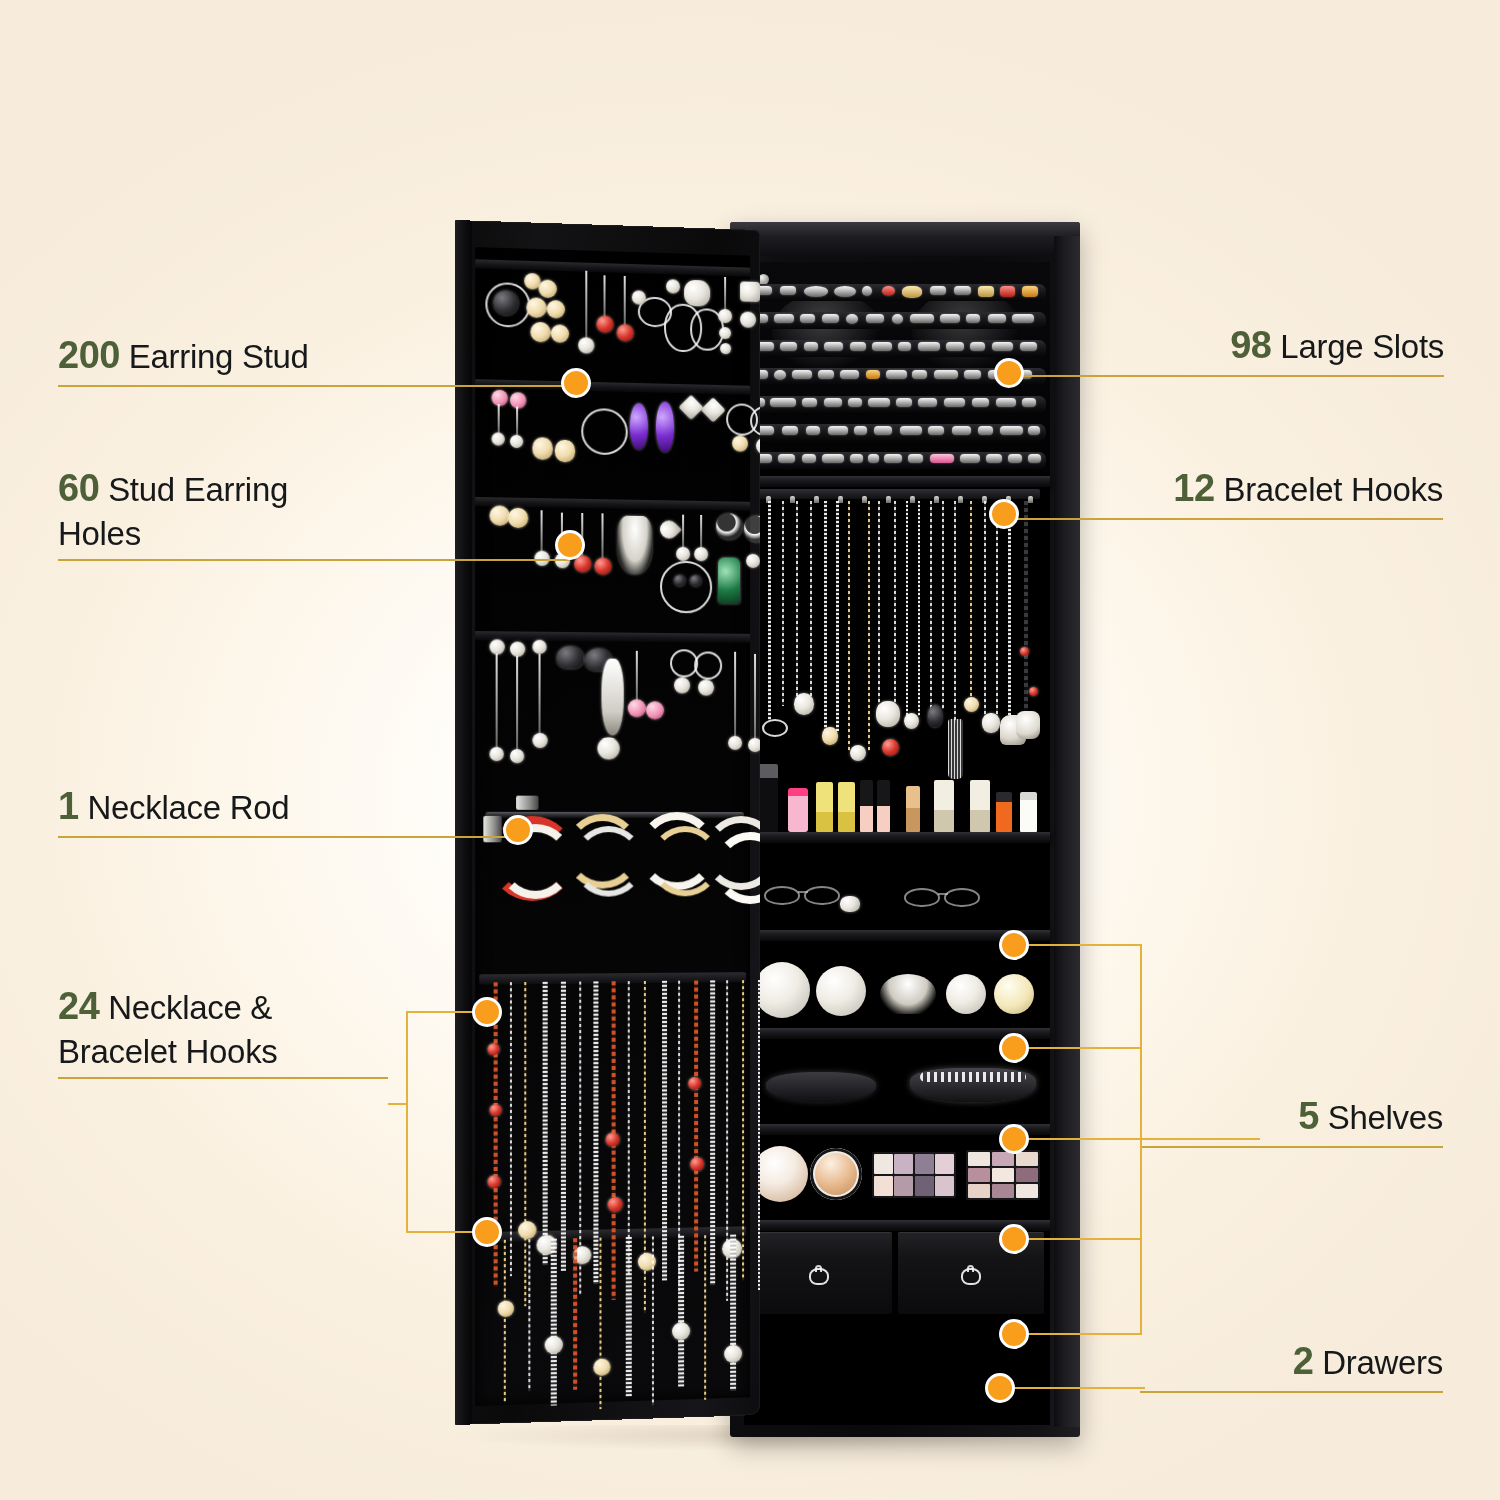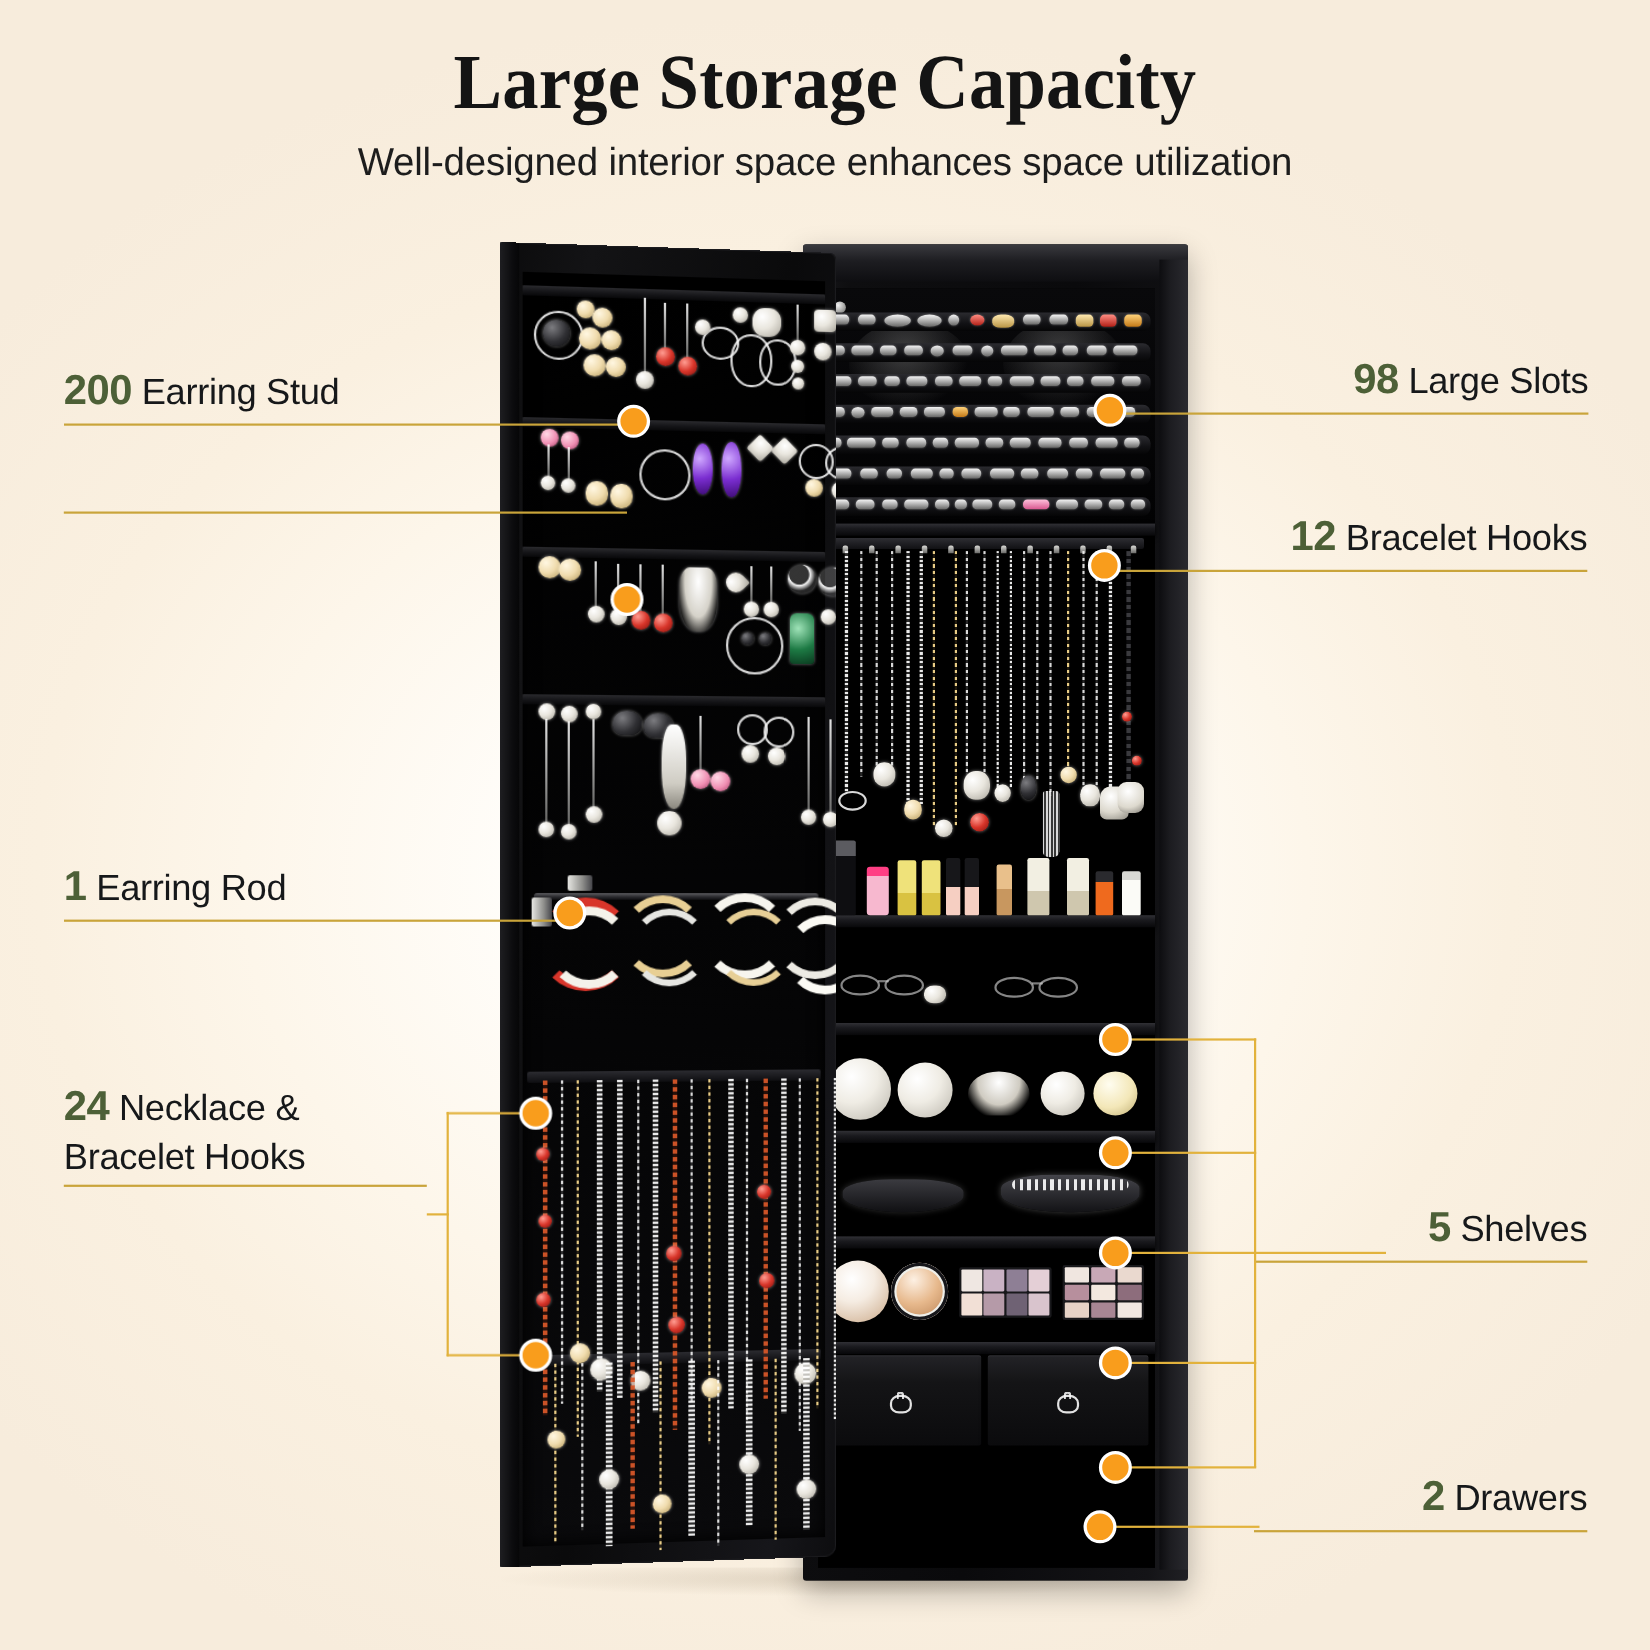--- a/index.html
+++ b/index.html
@@ -369,24 +369,20 @@
     width: 620px;
     height: 26px;
     background: radial-gradient(ellipse at 50% 40%, rgba(120,100,70,0.20) 0%, rgba(120,100,70,0.0) 72%);
   }
 </style>
 </head>
 <body>
 
 <div id="stage">
 
-  <div id="headings">
-    <div id="title">Large Storage Capacity</div>
-    <div id="subtitle">Well-designed interior space enhances space utilization</div>
-  </div>
 
   <div class="floorshadow"></div>
 
   <div id="cabinet">
 
     <div class="body">
       <div class="body-top"></div>
       <div class="body-side"></div>
 
       <div class="cavity">
@@ -848,28 +844,32 @@
   <div class="callout left" style="left:58px; top:332px; width:518px;">
     <div class="ctext">
       <span class="num">200</span>
       <span>Earring Stud</span>
     </div>
     <div class="rule"></div>
   </div>
   <div class="dot" style="left:576px; top:383px;"></div>
 
   <div class="callout left" style="left:58px; top:465px; width:512px;">
+    <div class="ctext wrap" style="width:300px;">
+      <span class="num">60</span>
+      <span>Stud Earring Holes</span>
+    </div>
     <div class="rule"></div>
   </div>
   <div class="dot" style="left:570px; top:545px;"></div>
 
   <div class="callout left" style="left:58px; top:783px; width:460px;">
     <div class="ctext">
       <span class="num">1</span>
-      <span>Earring Rod</span>
+      <span>Necklace Rod</span>
     </div>
     <div class="rule"></div>
   </div>
   <div class="dot" style="left:518px; top:830px;"></div>
 
   <div class="callout left" style="left:58px; top:983px; width:330px;">
     <div class="ctext wrap" style="width:260px;">
       <span class="num">24</span>
       <span>Necklace &amp; Bracelet Hooks</span>
     </div>

